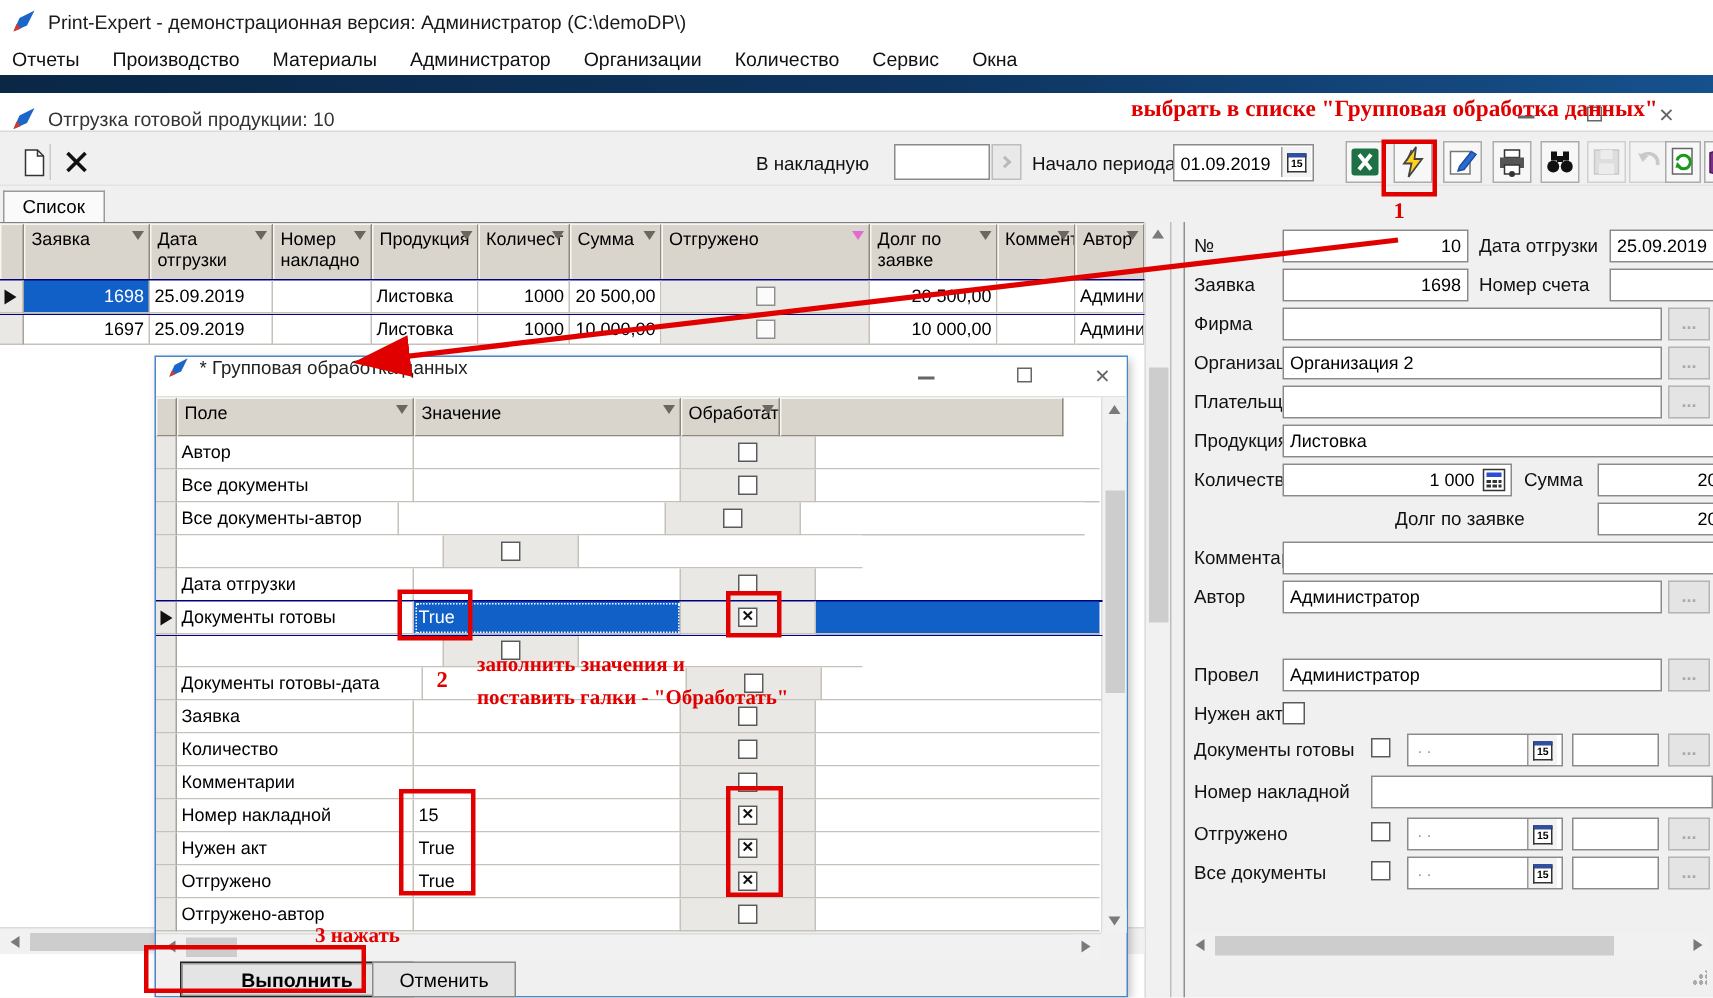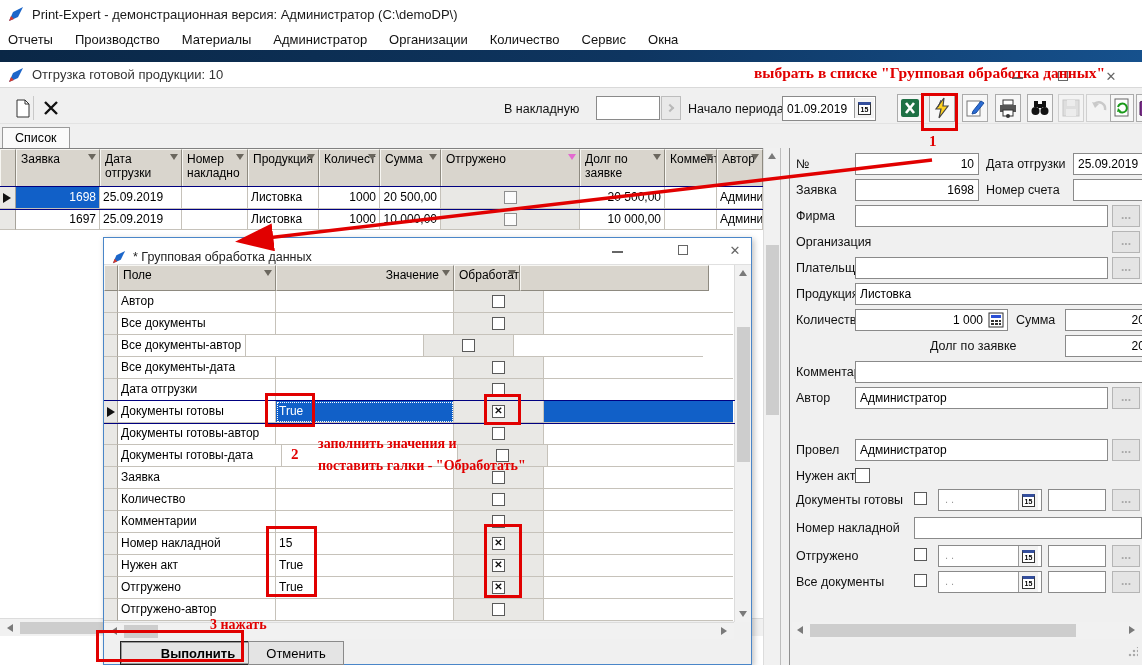--- a/index.html
+++ b/index.html
@@ -8,21 +8,21 @@
 
   
   .titlebar { position:absolute; left:0; top:0; width:1142px; height:28px; background:#fff; display:flex; align-items:center; padding-left:8px; gap:8px; }
   .titlebar .ttl { font-size:13px; color:#1a1a1a; }
   .menubar { position:absolute; left:0; top:28px; width:1142px; height:22px; background:#fff; display:flex; align-items:center; gap:22px; padding-left:8px; }
   .menubar span { font-size:13px; color:#111; cursor:default; }
   .mdistrip { position:absolute; left:0; top:50px; width:1142px; height:12px; background:linear-gradient(90deg,#0a2746,#0e3560 55%,#16518d); }
 
   
   .child { position:absolute; left:0; top:62px; width:1142px; height:603px; background:#f0f0f0; }
-  .ctitle { position:absolute; left:0; top:0; width:100%; height:26px; background:#fff; border-bottom:1px solid #d9d9d9; display:flex; align-items:center; padding-left:8px; gap:8px; }
+  .ctitle { position:absolute; left:0; top:0; width:100%; height:26px; background:#fff; border-bottom:1px solid #d9d9d9; display:flex; align-items:flex-end; padding-left:8px; gap:8px; }
   .ctitle .ttl { font-size:13px; color:#333; }
   .wbtn { position:absolute; top:6px; width:26px; height:16px; display:flex; align-items:center; justify-content:center; color:#555; }
   .min-glyph { width:11px; height:2px; background:#666; }
   .max-glyph { width:10px; height:10px; border:1px solid #666; background:#fff; }
   .cls-glyph::before { content:"✕"; font-size:13px; color:#666; }
 
   .ctoolbar { position:absolute; left:0; top:26px; width:100%; height:36px; background:#f0f0f0; border-bottom:1px solid #e3e3e3; }
   .tbtn { position:absolute; top:32px; width:26px; height:28px; background:#f7f7f7; border:1px solid #ababab; display:flex; align-items:center; justify-content:center; }
   .tbtn.flat { background:transparent; border:none; }
   .tbtn.dis { opacity:.45; }
@@ -74,21 +74,21 @@
   .plabel { position:absolute; left:6px; top:4px; font-size:12.5px; color:#111; white-space:nowrap; }
   .pin { position:absolute; top:0; height:22px; }
   .dots { position:absolute; top:0; width:28px; height:22px; background:#e4e4e4; border:1px solid #b5b5b5; color:#a9a9a9; text-align:center; line-height:18px; font-weight:bold; }
   .ddbtn { position:absolute; right:1px; top:1px; width:18px; height:18px; background:#e6e6e6; border-left:1px solid #9a9a9a; display:flex; align-items:center; justify-content:center; }
   .datefield { position:absolute; background:#fff; border:1px solid #8a8a8a; height:22px; color:#9a9a9a; font-size:11px; padding:3px 22px 0 6px; }
   .grip { position:absolute; right:4px; bottom:4px; width:10px; height:10px;
           background:radial-gradient(circle at 2px 8px,#aaa 1.4px,transparent 1.6px),radial-gradient(circle at 6px 8px,#aaa 1.4px,transparent 1.6px),radial-gradient(circle at 6px 4px,#aaa 1.4px,transparent 1.6px),radial-gradient(circle at 10px 8px,#aaa 1.4px,transparent 1.6px),radial-gradient(circle at 10px 4px,#aaa 1.4px,transparent 1.6px),radial-gradient(circle at 10px 0px,#aaa 1.4px,transparent 1.6px); }
 
   
   .dialog { position:absolute; left:103px; top:237px; width:649px; height:428px; background:#f0f0f0; border:1px solid #4a86c8; box-shadow:2px 2px 6px rgba(0,0,0,.25); z-index:10; }
-  .dtitle { position:absolute; left:0; top:0; width:100%; height:27px; background:#fff; display:flex; align-items:flex-end; gap:7px; padding-left:8px; border-bottom:1px solid #e0e0e0; }
+  .dtitle { position:absolute; left:0; top:0; width:100%; height:27px; background:#fff; display:flex; align-items:flex-start; gap:7px; padding-left:8px; border-bottom:1px solid #e0e0e0; }
   .dtitle .ttl { font-size:12.5px; color:#222; }
   .dgrid { position:absolute; left:0; top:27px; width:631px; background:#fff; }
   .dbtn { position:absolute; top:403px; height:24px; background:#e4e4e4; border:1px solid #8a8a8a; font-family:"Liberation Sans",sans-serif; font-size:13px; padding:0 10px; }
   .dbtn.primary { border:1px solid #222; box-shadow:inset 0 0 0 1px #9a9a9a; font-weight:bold; }
 
   
   .ann { position:absolute; color:#e10000; font-family:"Liberation Serif",serif; font-weight:bold; z-index:30; white-space:nowrap; pointer-events:none; }
   .rbox { position:absolute; border:3px solid #e10000; z-index:30; pointer-events:none; }
   .overlaysvg { position:absolute; left:0; top:0; z-index:29; pointer-events:none; }
 
@@ -302,20 +302,21 @@
       <span class="plabel" style="left:196px;">Номер счета</span>
       <input class="tb pin" style="left: 283px; width: 90px;" value="">
     </div>
     <div class="prow" style="top:57px;">
       <span class="plabel">Фирма</span>
       <input class="tb pin" style="left: 65px; width: 253px;" value="">
       <span class="dots" style="left:322px;">...</span>
     </div>
     <div class="prow" style="top:83px;">
       <span class="plabel">Организация</span>
+      <input class="tb pin" style="left: 65px; width: 253px;" value="Организация 2">
       <span class="dots" style="left:322px;">...</span>
     </div>
     <div class="prow" style="top:109px;">
       <span class="plabel">Плательщик</span>
       <input class="tb pin" style="left: 65px; width: 253px;" value="">
       <span class="dots" style="left:322px;">...</span>
     </div>
     <div class="prow" style="top:135px;">
       <span class="plabel">Продукция</span>
       <input class="tb pin" style="left: 65px; width: 290px;" value="Листовка">
@@ -424,48 +425,47 @@
       <span class="max-glyph"></span>
     </div>
   <div class="wbtn" style="left:618px; top:4px;">
       <span class="cls-glyph"></span>
     </div>
 
   <div class="dgrid" id="dlggrid">
       <div class="grow ghead">
         <div class="gcell" style="width: 14px; height: 26px; padding: 0px;"></div>
         <div class="gcell" style="width: 158px; height: 26px;"><span>Поле</span><span class="fltr"></span></div>
-        <div class="gcell" style="width: 178px; height: 26px; text-align: right;"><span>Значение</span><span class="fltr"></span></div>
+        <div class="gcell" style="width: 178px; height: 26px;"><span>Значение</span><span class="fltr"></span></div>
         <div class="gcell" style="width: 66px; height: 26px;"><span>Обработать</span><span class="fltr"></span></div>
         <div class="gcell" style="width: 189px; height: 26px; background: rgb(217, 213, 205); border-width: 1px; border-style: solid; border-image: initial; border-color: rgb(247, 246, 242) rgb(142, 138, 128) rgb(142, 138, 128) rgb(247, 246, 242);"></div>
       </div>
       <div class="grow">
         <div class="ind" style="width: 14px; height: 22px;"></div>
         <div class="gcell" style="width: 158px; height: 22px;">Автор</div>
         <div class="gcell" style="width: 178px; height: 22px;"></div>
         <div class="gcell gray" style="width: 90px; height: 22px; text-align: center;"><span class="cb"></span></div>
         <div class="gcell" style="width: 189px; height: 22px; border-right: none;"></div>
       </div>
       <div class="grow">
         <div class="ind" style="width: 14px; height: 22px;"></div>
         <div class="gcell" style="width: 158px; height: 22px;">Все документы</div>
         <div class="gcell" style="width: 178px; height: 22px;"></div>
         <div class="gcell gray" style="width: 90px; height: 22px; text-align: center;"><span class="cb"></span></div>
         <div class="gcell" style="width: 189px; height: 22px; border-right: none;"></div>
       </div>
       <div class="grow">
         <div class="ind" style="width: 14px; height: 22px;"></div>
-        <div class="gcell" style="width: 128px; height: 22px;">Все документы-автор</div>
-        <div class="gcell" style="width: 178px; height: 22px;"></div>
-        <div class="gcell gray" style="width: 90px; height: 22px; text-align: center;"><span class="cb"></span></div>
-        <div class="gcell" style="width: 189px; height: 22px; border-right: none;"></div>
-      </div>
-      <div class="grow">
-        <div class="ind" style="width: 14px; height: 22px;"></div>
-        <div class="gcell" style="width: 158px; height: 22px;">Все документы-дата</div>
+        <div class="gcell" style="width: 148px; height: 22px;">Все документы-автор</div>
+        <div class="gcell" style="width: 178px; height: 22px;"></div>
+        <div class="gcell gray" style="width: 90px; height: 22px; text-align: center;"><span class="cb"></span></div>
+        <div class="gcell" style="width: 189px; height: 22px; border-right: none;"></div>
+      </div>
+      <div class="grow">
+        <div class="ind" style="width: 14px; height: 22px;"></div>
         <div class="gcell" style="width: 178px; height: 22px;"></div>
         <div class="gcell gray" style="width: 90px; height: 22px; text-align: center;"><span class="cb"></span></div>
         <div class="gcell" style="width: 189px; height: 22px; border-right: none;"></div>
       </div>
       <div class="grow">
         <div class="ind" style="width: 14px; height: 22px;"></div>
         <div class="gcell" style="width: 158px; height: 22px;">Дата отгрузки</div>
         <div class="gcell" style="width: 178px; height: 22px;"></div>
         <div class="gcell gray" style="width: 90px; height: 22px; text-align: center;"><span class="cb"></span></div>
         <div class="gcell" style="width: 189px; height: 22px; border-right: none;"></div>
@@ -474,21 +474,20 @@
         <div class="ind" style="width: 14px; height: 22px;">
           <span class="arr"></span>
         </div>
         <div class="gcell" style="width: 158px; height: 22px;">Документы готовы</div>
         <div class="gcell cellsel" style="width: 178px; height: 22px; outline: rgb(255, 255, 255) dotted 1px; outline-offset: -2px;">True</div>
         <div class="gcell gray" style="width: 90px; height: 22px; text-align: center;"><span class="cb ck"></span></div>
         <div class="gcell cellsel" style="width: 189px; height: 22px; border-right: none;"></div>
       </div>
       <div class="grow">
         <div class="ind" style="width: 14px; height: 22px;"></div>
-        <div class="gcell" style="width: 158px; height: 22px;">Документы готовы-автор</div>
         <div class="gcell" style="width: 178px; height: 22px;"></div>
         <div class="gcell gray" style="width: 90px; height: 22px; text-align: center;"><span class="cb"></span></div>
         <div class="gcell" style="width: 189px; height: 22px; border-right: none;"></div>
       </div>
       <div class="grow">
         <div class="ind" style="width: 14px; height: 22px;"></div>
         <div class="gcell" style="width: 165px; height: 22px;">Документы готовы-дата</div>
         <div class="gcell" style="width: 178px; height: 22px;"></div>
         <div class="gcell gray" style="width: 90px; height: 22px; text-align: center;"><span class="cb"></span></div>
         <div class="gcell" style="width: 189px; height: 22px; border-right: none;"></div>

